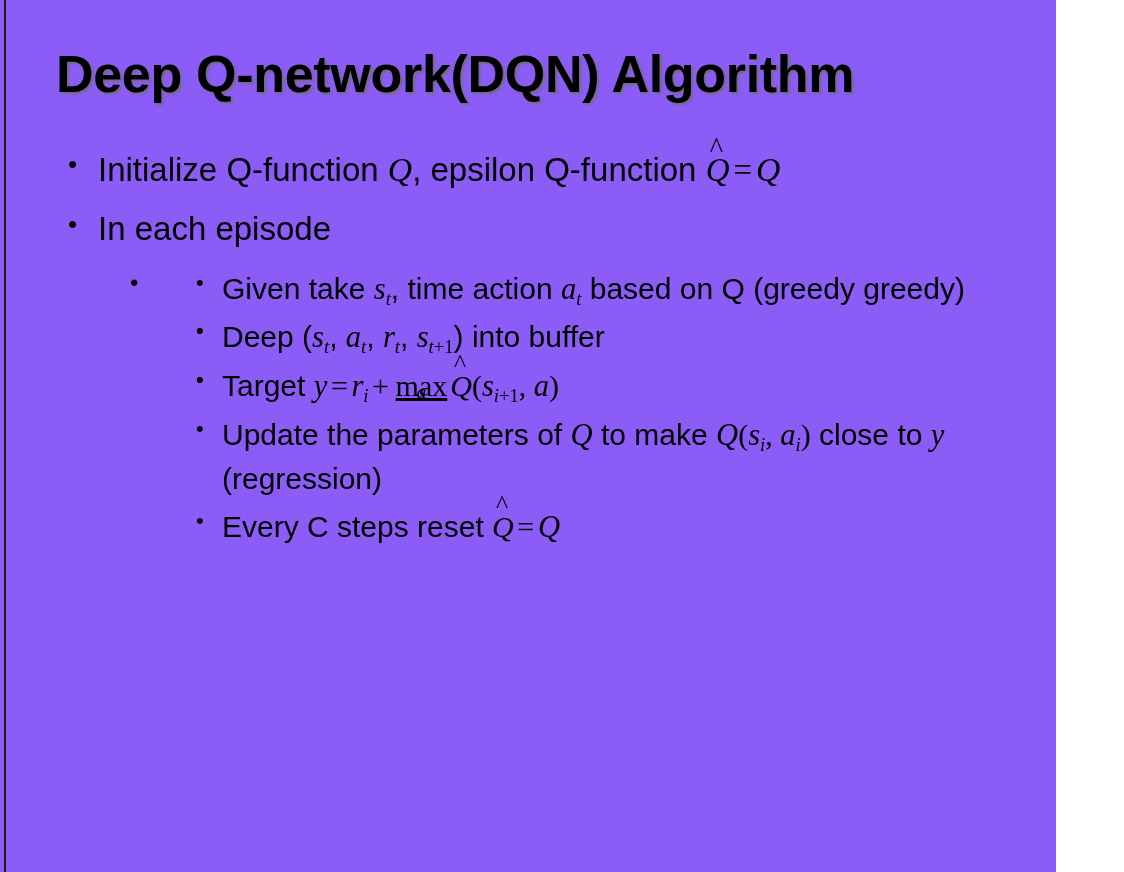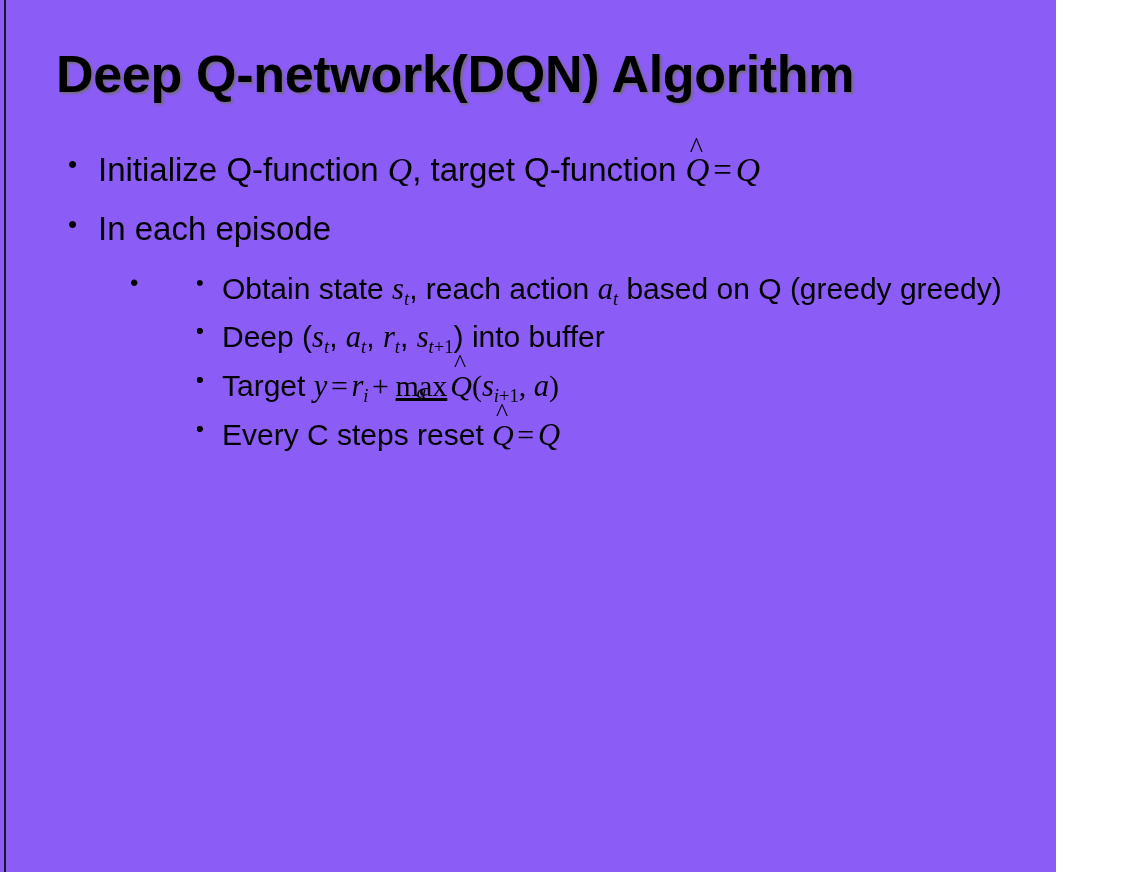--- a/index.html
+++ b/index.html
@@ -174,35 +174,35 @@
 <div id="slide">
 
   <div id="left-rule"></div>
 
   <div id="title">Deep Q-network(DQN) Algorithm</div>
 
   <div id="body">
 
     <div class="row lvl1">
       <span class="bullet">•</span>
-      <span class="txt"><span>Initialize Q-function </span><span class="m">Q</span><span>, target Q-function </span><span class="hat"><span class="acc">^</span><span>Q</span></span><span class="op">=</span><span class="m">Q</span></span>
+      <span class="txt"><span>Initialize Q-function </span><span class="m">Q</span><span>, epsilon Q-function </span><span class="hat"><span class="acc">^</span><span>Q</span></span><span class="op">=</span><span class="m">Q</span></span>
     </div>
 
     <div class="row lvl1">
       <span class="bullet">•</span>
       <span class="txt">In each episode</span>
     </div>
 
     <div class="row lvl2">
       <span class="bullet">•</span>
     </div>
 
     <div class="row lvl3">
       <span class="bullet">•</span>
-      <span class="txt"><span>Obtain state </span><span class="m">s</span><sub>t</sub><span>, reach action </span><span class="m">a</span><sub>t</sub><span> based on Q (greedy greedy)</span></span>
+      <span class="txt"><span>Given take </span><span class="m">s</span><sub>t</sub><span>, time action </span><span class="m">a</span><sub>t</sub><span> based on Q (greedy greedy)</span></span>
     </div>
 
     <div class="row lvl3">
       <span class="bullet">•</span>
     </div>
 
     <div class="row lvl3">
       <span class="bullet">•</span>
       <span class="txt"><span>Deep (</span><span class="m">s</span><sub>t</sub><span>, </span><span class="m">a</span><sub>t</sub><span>, </span><span class="m">r</span><sub>t</sub><span>, </span><span class="m">s</span><sub><span>t</span><span class="up">+1</span></sub><span>) into buffer</span></span>
     </div>
@@ -211,20 +211,21 @@
       <span class="bullet">•</span>
     </div>
 
     <div class="row lvl3">
       <span class="bullet">•</span>
       <span class="txt"><span>Target </span><span class="m">y</span><span class="op">=</span><span class="m">r</span><sub>i</sub><span class="op">+</span><span class="maxop"><span>max</span><span class="lim">a</span></span><span class="hat"><span class="acc">^</span><span>Q</span></span><span class="mr">(</span><span class="m">s</span><sub><span>i</span><span class="up">+1</span></sub><span class="mr">, </span><span class="m">a</span><span class="mr">)</span></span>
     </div>
 
     <div class="row lvl3">
       <span class="bullet">•</span>
+      <span class="txt"><span>Update the parameters of </span><span class="m">Q</span><span> to make </span><span class="m">Q</span><span class="mr">(</span><span class="m">s</span><sub>i</sub><span class="mr">, </span><span class="m">a</span><sub>i</sub><span class="mr">)</span><span> close to </span><span class="m">y</span><span> (regression)</span></span>
     </div>
 
     <div class="row lvl3">
       <span class="bullet">•</span>
       <span class="txt"><span>Every C steps reset </span><span class="hat"><span class="acc">^</span><span>Q</span></span><span class="op">=</span><span class="m">Q</span></span>
     </div>
 
   </div>
 </div>
 

